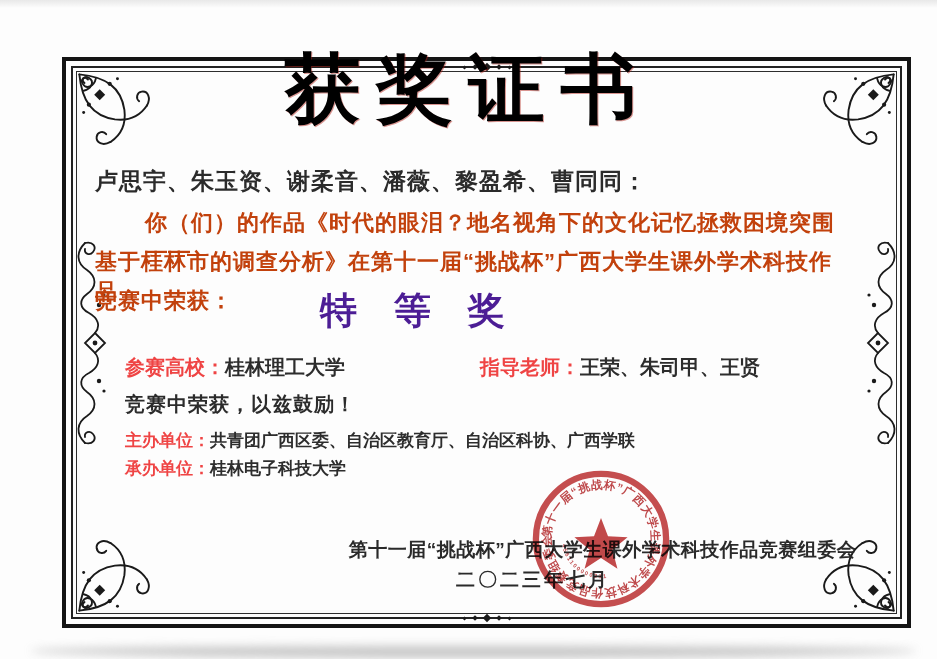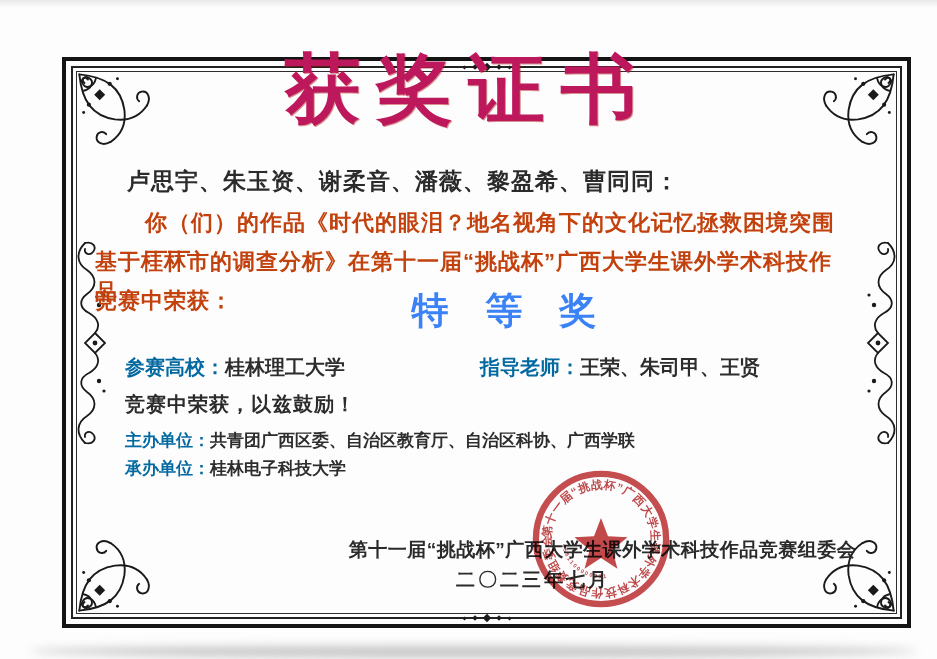--- a/index.html
+++ b/index.html
@@ -48,42 +48,42 @@
   .edge-dots.bottom{bottom:-4px;}
   .edge-dots i{display:block;background:#1a1a1a;transform:rotate(45deg);}
   .edge-dots i:nth-child(1),.edge-dots i:nth-child(5){width:3px;height:3px;}
   .edge-dots i:nth-child(2),.edge-dots i:nth-child(4){width:4px;height:4px;}
   .edge-dots i:nth-child(3){width:6px;height:6px;}
   
   .title{
     position:absolute;left:0;right:0;top:46px;text-align:center;
     font-family:"DejaVu Serif",serif;font-weight:bold;
     font-size:76px;line-height:86px;letter-spacing:16px;
-    color:#be185d;text-shadow:1px 1px 0 rgba(170,20,10,.45);
+    color:#000000;text-shadow:1px 1px 0 rgba(170,20,10,.45);
   }
   .recipients{
     position:absolute;left:95px;top:166px;
-    font-size:23px;font-weight:700;letter-spacing:1px;margin-left:32px;
+    font-size:23px;font-weight:700;letter-spacing:1px;
   }
   .body-line{
     position:absolute;left:95px;right:85px;
     font-size:22px;font-weight:600;letter-spacing:1px;color:#c2410c;
   }
   .body-line.l1{top:208px;padding-left:50px;}
   .body-line.l2{top:247px;}
   .body-line.l3{top:286px;}
   .award{
-    position:absolute;left:320px;top:286px;width:380px;text-align:center;
+    position:absolute;left:320px;top:286px;width:380px;text-align:left;
     font-family:"DejaVu Serif",serif;font-weight:800;
-    font-size:37px;letter-spacing:12px;color:#3b82f6;
+    font-size:37px;letter-spacing:12px;color:#4c1d95;
   }
   .info-row{position:absolute;top:354px;left:0;right:0;font-size:20px;}
   .info-school{position:absolute;left:125px;}
   .info-advisor{position:absolute;left:480px;}
-  .lbl{font-weight:700;color:#0369a1;}
+  .lbl{font-weight:700;color:#ef4444;}
   .val{font-weight:600;color:#2d2d2d;}
   .issue-note{
     position:absolute;left:125px;top:391px;
     font-size:20px;font-weight:700;letter-spacing:1px;
   }
   .orgs{position:absolute;left:125px;top:427px;font-size:17px;line-height:28px;}
   .orgs .lbl{font-weight:700;text-align:center;}
   .orgs .val{font-weight:600;}
   .committee{
     position:absolute;left:280px;top:537px;width:645px;text-align:center;

